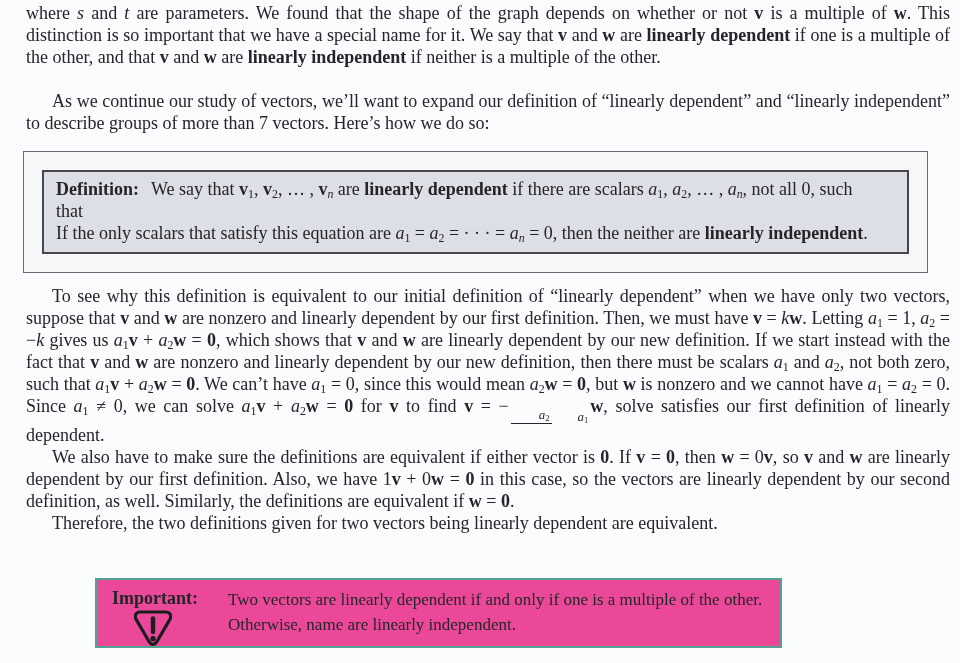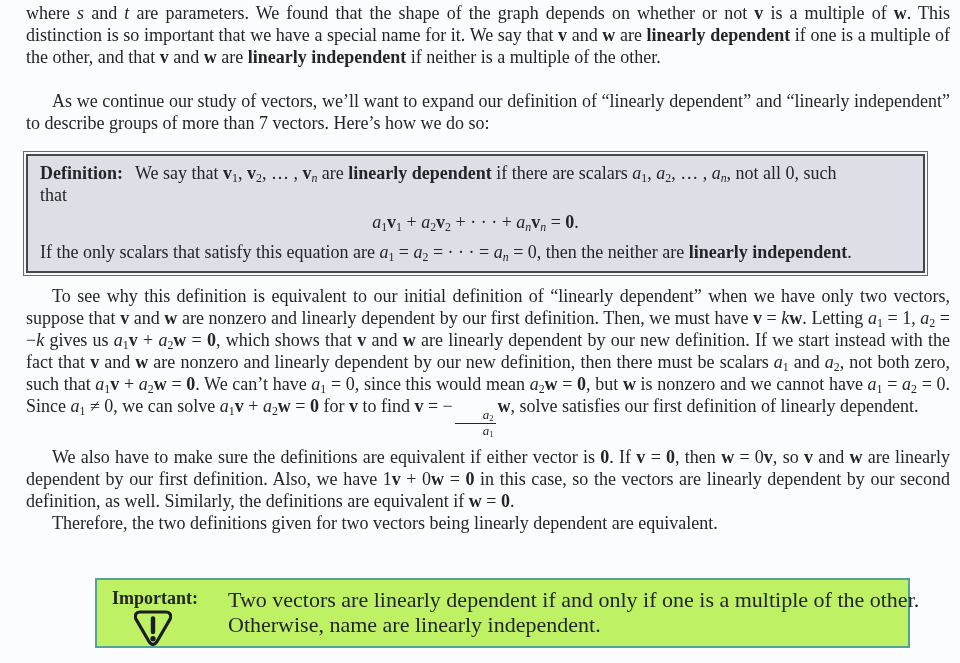--- a/index.html
+++ b/index.html
@@ -6,57 +6,56 @@
   body{
     width:960px;height:663px;position:relative;overflow:hidden;
     background:#fbfcfd;color:#232528;
     font-family:"Liberation Serif","DejaVu Serif",serif;
   }
   .para{position:absolute;left:25px;width:924px;margin:1px;font-size:18px;line-height:22px;text-align:justify;}
   .indent{text-indent:26px;}
   .b{font-weight:700;}
   .i{font-style:italic;}
   sub{font-size:0.66em;line-height:0;vertical-align:-0.22em;}
-  .frac{display:inline-flex;flex-direction:column;align-items:center;vertical-align:-0.55em;font-size:0.72em;line-height:1;margin:0 2px;}
+  .frac{display:inline-flex;align-items:center;vertical-align:-0.55em;font-size:0.72em;line-height:1;margin:0 2px;}
   .frac .num{border-bottom:1px solid currentColor;padding:0 2px 1px;}
   .frac .den{padding-top:1px;}
   #p1{top:1px;}
   #p2{top:89px;}
   #p3{top:284px;}
   #p4{top:445px;}
   #p5{top:511px;}
   
   .def-outer{position:absolute;left:23px;top:151px;width:905px;box-sizing:border-box;
-    border:1px solid #686c72;background:#f6f7f9;padding:2px;}
+    border:1px solid #686c72;background:#f6f7f9;padding:18px;}
   .def-inner{border:2px solid #45484e;background:#dcdfe5;padding:6px 12px 8px;}
   .def-text{margin:0;font-size:18px;line-height:22px;text-align:justify;}
   .def-label{font-weight:700;margin-right:12px;}
   .equation{font-size:18px;line-height:24px;text-align:center;margin:4px 0 7px;}
   
-  .imp-box{position:absolute;left:95px;top:578px;width:815px;height:70px;box-sizing:border-box;
-    border:2px solid #55a294;background:#bef264;display:flex;padding:7px 10px 4px 15px;}
+  .imp-box{position:absolute;left:95px;top:578px;width:687px;height:70px;box-sizing:border-box;
+    border:2px solid #55a294;background:#ec4899;display:flex;padding:7px 10px 4px 15px;}
   .imp-left{width:104px;flex:none;}
   .imp-label{font-weight:700;font-size:18px;line-height:22px;}
   .imp-icon{display:block;margin:0 0 0 22px;width:38px;height:39px;}
-  .imp-text{flex:1;padding-left:12px;font-size:22px;line-height:25px;}
+  .imp-text{flex:1;padding-left:12px;font-size:17px;line-height:25px;}
   .imp-line{white-space:nowrap;}
 </style>
 </head>
 <body>
 
 <div>
 
   <p class="para" id="p1"><span>where </span><span class="i">s</span><span> and </span><span class="i">t</span><span> are parameters. We found that the shape of the graph depends on whether or not </span><span class="b">v</span><span> is a multiple of </span><span class="b">w</span><span>. This distinction is so important that we have a special name for it. We say that </span><span class="b">v</span><span> and </span><span class="b">w</span><span> are </span><span class="b">linearly dependent</span><span> if one is a multiple of the other, and that </span><span class="b">v</span><span> and </span><span class="b">w</span><span> are </span><span class="b">linearly independent</span><span> if neither is a multiple of the other.</span></p>
 
   <p class="para indent" id="p2"><span>As we continue our study of vectors, we’ll want to expand our definition of “linearly dependent” and “linearly independent” to describe groups of more than 7 vectors. Here’s how we do so:</span></p>
 
   <div class="def-outer">
     <div class="def-inner">
       <p class="def-text"><span class="def-label">Definition:</span><span><span>We say that </span><span class="b">v</span><sub>1</sub><span>, </span><span class="b">v</span><sub>2</sub><span>, … , </span><span class="b">v</span><sub class="i">n</sub><span> are </span><span class="b">linearly dependent</span><span> if there are scalars </span><span class="i">a</span><sub>1</sub><span>, </span><span class="i">a</span><sub>2</sub><span>, … , </span><span class="i">a</span><sub class="i">n</sub><span>, not all 0, such</span><br><span>that</span></span></p>
-      <div class="equation"><span class="i">a</span><sub>1</sub><span class="b">v</span><sub>1</sub><span> + </span><span class="i">a</span><sub>2</sub><span class="b">v</span><sub>2</sub><span> + · · · + </span><span class="i">a</span><sub class="i">n</sub><span class="b">v</span><sub class="i">n</sub><span> = </span><span class="b">0</span><span>.</span></div>
       <p class="def-text"><span>If the only scalars that satisfy this equation are </span><span class="i">a</span><sub>1</sub><span> = </span><span class="i">a</span><sub>2</sub><span> = · · · = </span><span class="i">a</span><sub class="i">n</sub><span> = 0, then the neither are </span><span class="b">linearly independent</span><span>.</span></p>
     </div>
   </div>
 
   <p class="para indent" id="p3"><span>To see why this definition is equivalent to our initial definition of “linearly dependent” when we have only two vectors, suppose that </span><span class="b">v</span><span> and </span><span class="b">w</span><span> are nonzero and linearly dependent by our first definition. Then, we must have </span><span class="b">v</span><span> = </span><span class="i">k</span><span class="b">w</span><span>. Letting </span><span class="i">a</span><sub>1</sub><span> = 1, </span><span class="i">a</span><sub>2</sub><span> = −</span><span class="i">k</span><span> gives us </span><span class="i">a</span><sub>1</sub><span class="b">v</span><span> + </span><span class="i">a</span><sub>2</sub><span class="b">w</span><span> = </span><span class="b">0</span><span>, which shows that </span><span class="b">v</span><span> and </span><span class="b">w</span><span> are linearly dependent by our new definition. If we start instead with the fact that </span><span class="b">v</span><span> and </span><span class="b">w</span><span> are nonzero and linearly dependent by our new definition, then there must be scalars </span><span class="i">a</span><sub>1</sub><span> and </span><span class="i">a</span><sub>2</sub><span>, not both zero, such that </span><span class="i">a</span><sub>1</sub><span class="b">v</span><span> + </span><span class="i">a</span><sub>2</sub><span class="b">w</span><span> = </span><span class="b">0</span><span>. We can’t have </span><span class="i">a</span><sub>1</sub><span> = 0, since this would mean </span><span class="i">a</span><sub>2</sub><span class="b">w</span><span> = </span><span class="b">0</span><span>, but </span><span class="b">w</span><span> is nonzero and we cannot have </span><span class="i">a</span><sub>1</sub><span> = </span><span class="i">a</span><sub>2</sub><span> = 0. Since </span><span class="i">a</span><sub>1</sub><span> ≠ 0, we can solve </span><span class="i">a</span><sub>1</sub><span class="b">v</span><span> + </span><span class="i">a</span><sub>2</sub><span class="b">w</span><span> = </span><span class="b">0</span><span> for </span><span class="b">v</span><span> to find </span><span class="b">v</span><span> = −</span><span class="frac">
         <span class="num"><span class="i">a</span><sub>2</sub></span>
         <span class="den"><span class="i">a</span><sub>1</sub></span>
       </span><span class="b">w</span><span>, solve satisfies our first definition of linearly dependent.</span></p>
 
   <p class="para indent" id="p4"><span>We also have to make sure the definitions are equivalent if either vector is </span><span class="b">0</span><span>. If </span><span class="b">v</span><span> = </span><span class="b">0</span><span>, then </span><span class="b">w</span><span> = 0</span><span class="b">v</span><span>, so </span><span class="b">v</span><span> and </span><span class="b">w</span><span> are linearly dependent by our first definition. Also, we have 1</span><span class="b">v</span><span> + 0</span><span class="b">w</span><span> = </span><span class="b">0</span><span> in this case, so the vectors are linearly dependent by our second definition, as well. Similarly, the definitions are equivalent if </span><span class="b">w</span><span> = </span><span class="b">0</span><span>.</span></p>

